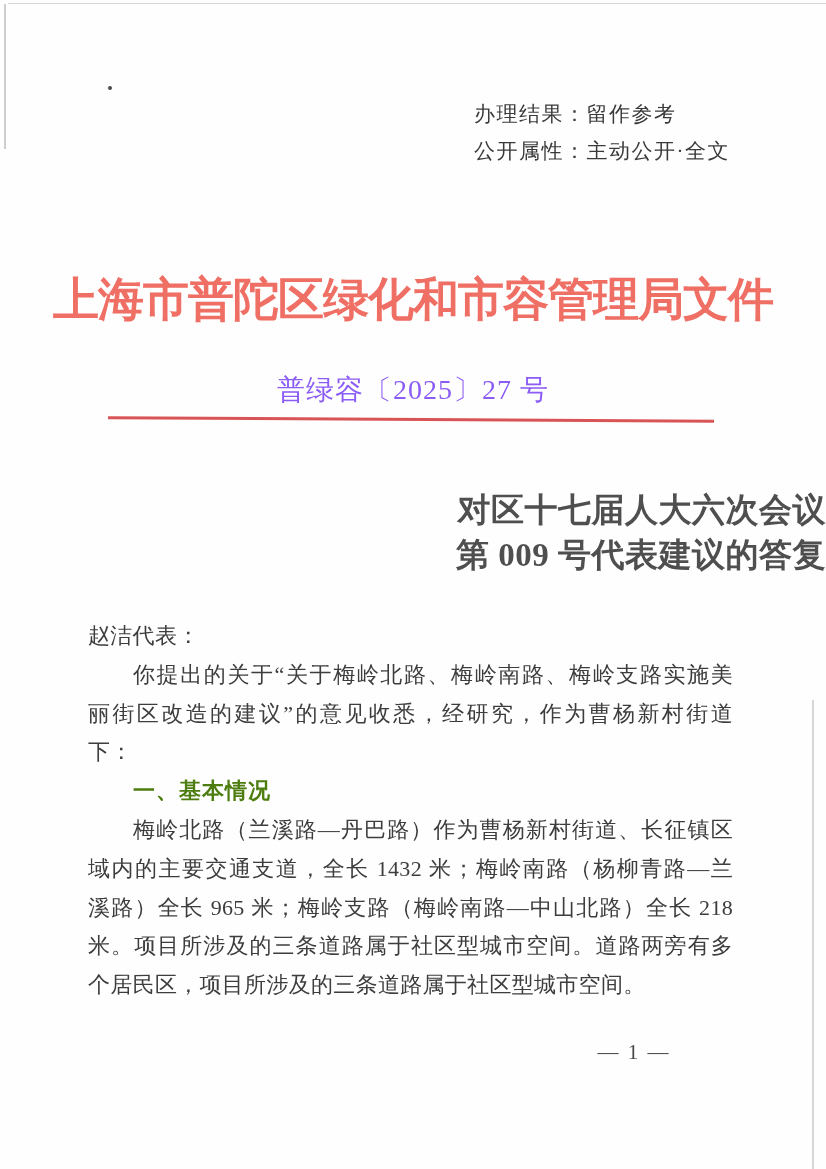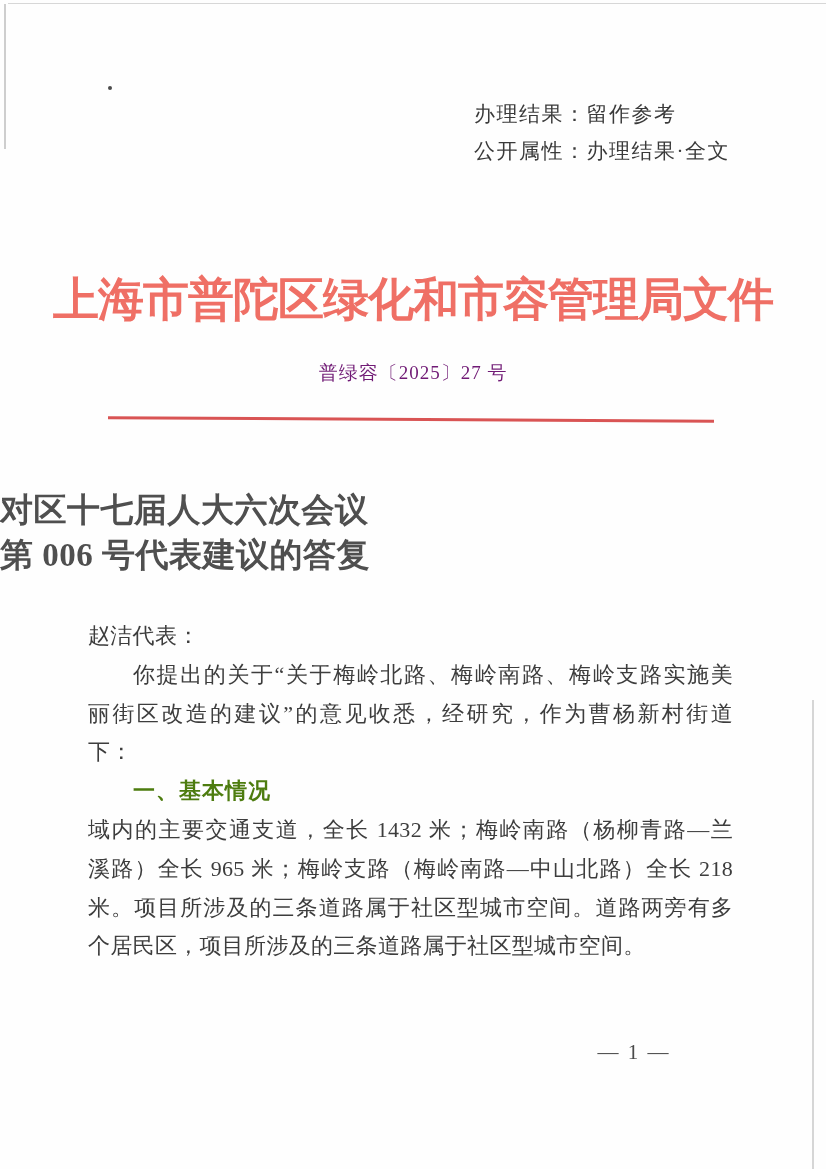--- a/index.html
+++ b/index.html
@@ -22,30 +22,30 @@
     position:absolute;top:61px;left:474px;
     font-size:21px;line-height:37px;letter-spacing:1.5px;color:#3a3a3a;margin-top:35px;
   }
   
   .letterhead{
     position:absolute;top:237px;left:0;width:100%;
     text-align:center;font-size:46px;font-weight:700;letter-spacing:-1px;
     color:var(--letterhead-red,#ef6f65);white-space:nowrap;margin-top:32px;
   }
   .doc-number{
-    position:absolute;top:360px;left:0;width:100%;
-    text-align:center;font-size:19px;letter-spacing:1px;color:#701a75;
+    position:absolute;top:371px;left:0;width:100%;
+    text-align:center;font-size:28px;letter-spacing:1px;color:#8b5cf6;
   }
   .red-divider{
     position:absolute;top:418px;left:108px;width:606px;height:2.5px;
     background:var(--divider-red,#d95454);transform:rotate(0.35deg);
   }
   
   .doc-title{
-    position:absolute;left:0;width:100%;text-align:left;
+    position:absolute;left:0;width:100%;text-align:right;
     font-size:33px;font-weight:700;letter-spacing:.5px;
     color:var(--title-ink,#4f4f4f);white-space:nowrap;
   }
   .doc-title.l1{top:488px;}
   .doc-title.l2{top:533px;}
   
   .body-block{position:absolute;top:617px;left:88px;width:645px;}
   .body-line{
     height:38.8px;line-height:38.8px;font-size:22px;
     letter-spacing:.3px;white-space:normal;overflow:visible;
@@ -67,38 +67,39 @@
 
 <div class="page">
 
   <div class="edge-top"></div>
   <div class="edge-left"></div>
   <div class="edge-right"></div>
   <div class="ink-dot"></div>
 
   <div class="header-right">
     <div>办理结果：留作参考</div>
-    <div>公开属性：办理结果·全文</div>
+    <div>公开属性：主动公开·全文</div>
   </div>
 
   <div class="letterhead">上海市普陀区绿化和市容管理局文件</div>
 
   <div class="doc-number">普绿容〔2025〕27 号</div>
 
   <div class="red-divider"></div>
 
   <div class="doc-title l1">对区十七届人大六次会议</div>
-  <div class="doc-title l2">第 006 号代表建议的答复</div>
+  <div class="doc-title l2">第 009 号代表建议的答复</div>
 
   <div class="body-block">
       <div class="body-line plain">赵洁代表：</div>
       <div class="body-line indent justify">你提出的关于“关于梅岭北路、梅岭南路、梅岭支路实施美</div>
       <div class="body-line justify">丽街区改造的建议”的意见收悉，经研究，作为曹杨新村街道</div>
       <div class="body-line plain">下：</div>
       <div class="body-line indent heading">一、基本情况</div>
+      <div class="body-line indent justify">梅岭北路（兰溪路—丹巴路）作为曹杨新村街道、长征镇区</div>
       <div class="body-line justify">域内的主要交通支道，全长 1432 米；梅岭南路（杨柳青路—兰</div>
       <div class="body-line justify">溪路）全长 965 米；梅岭支路（梅岭南路—中山北路）全长 218</div>
       <div class="body-line justify">米。项目所涉及的三条道路属于社区型城市空间。道路两旁有多</div>
       <div class="body-line plain">个居民区，项目所涉及的三条道路属于社区型城市空间。</div>
     </div>
 
   <div class="page-number">— 1 —</div>
 
 </div>
 

